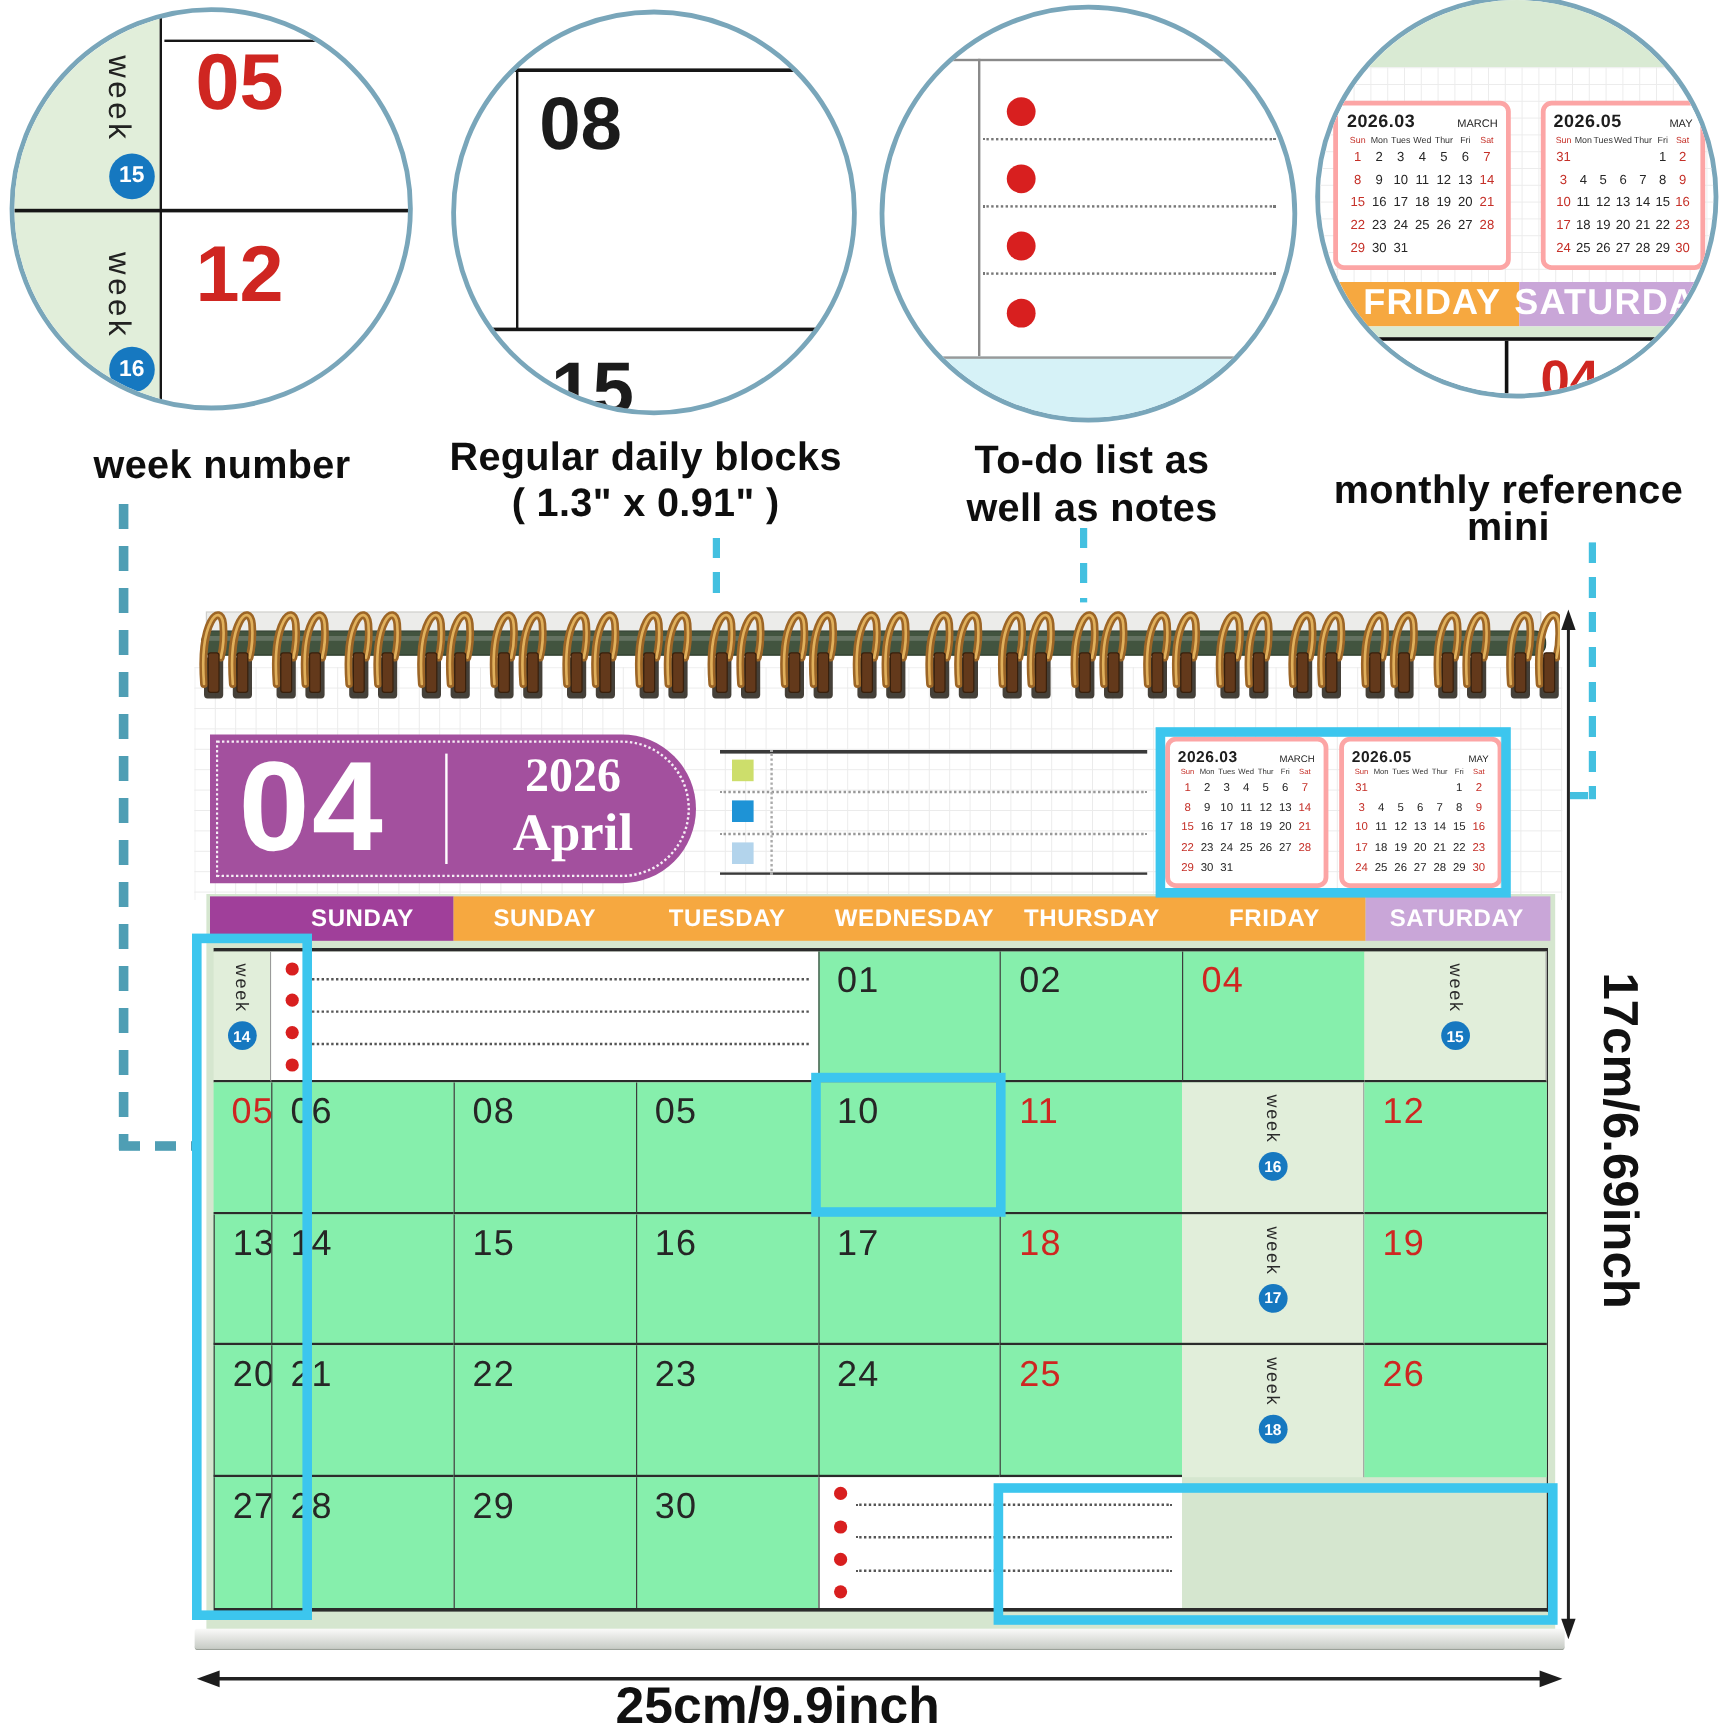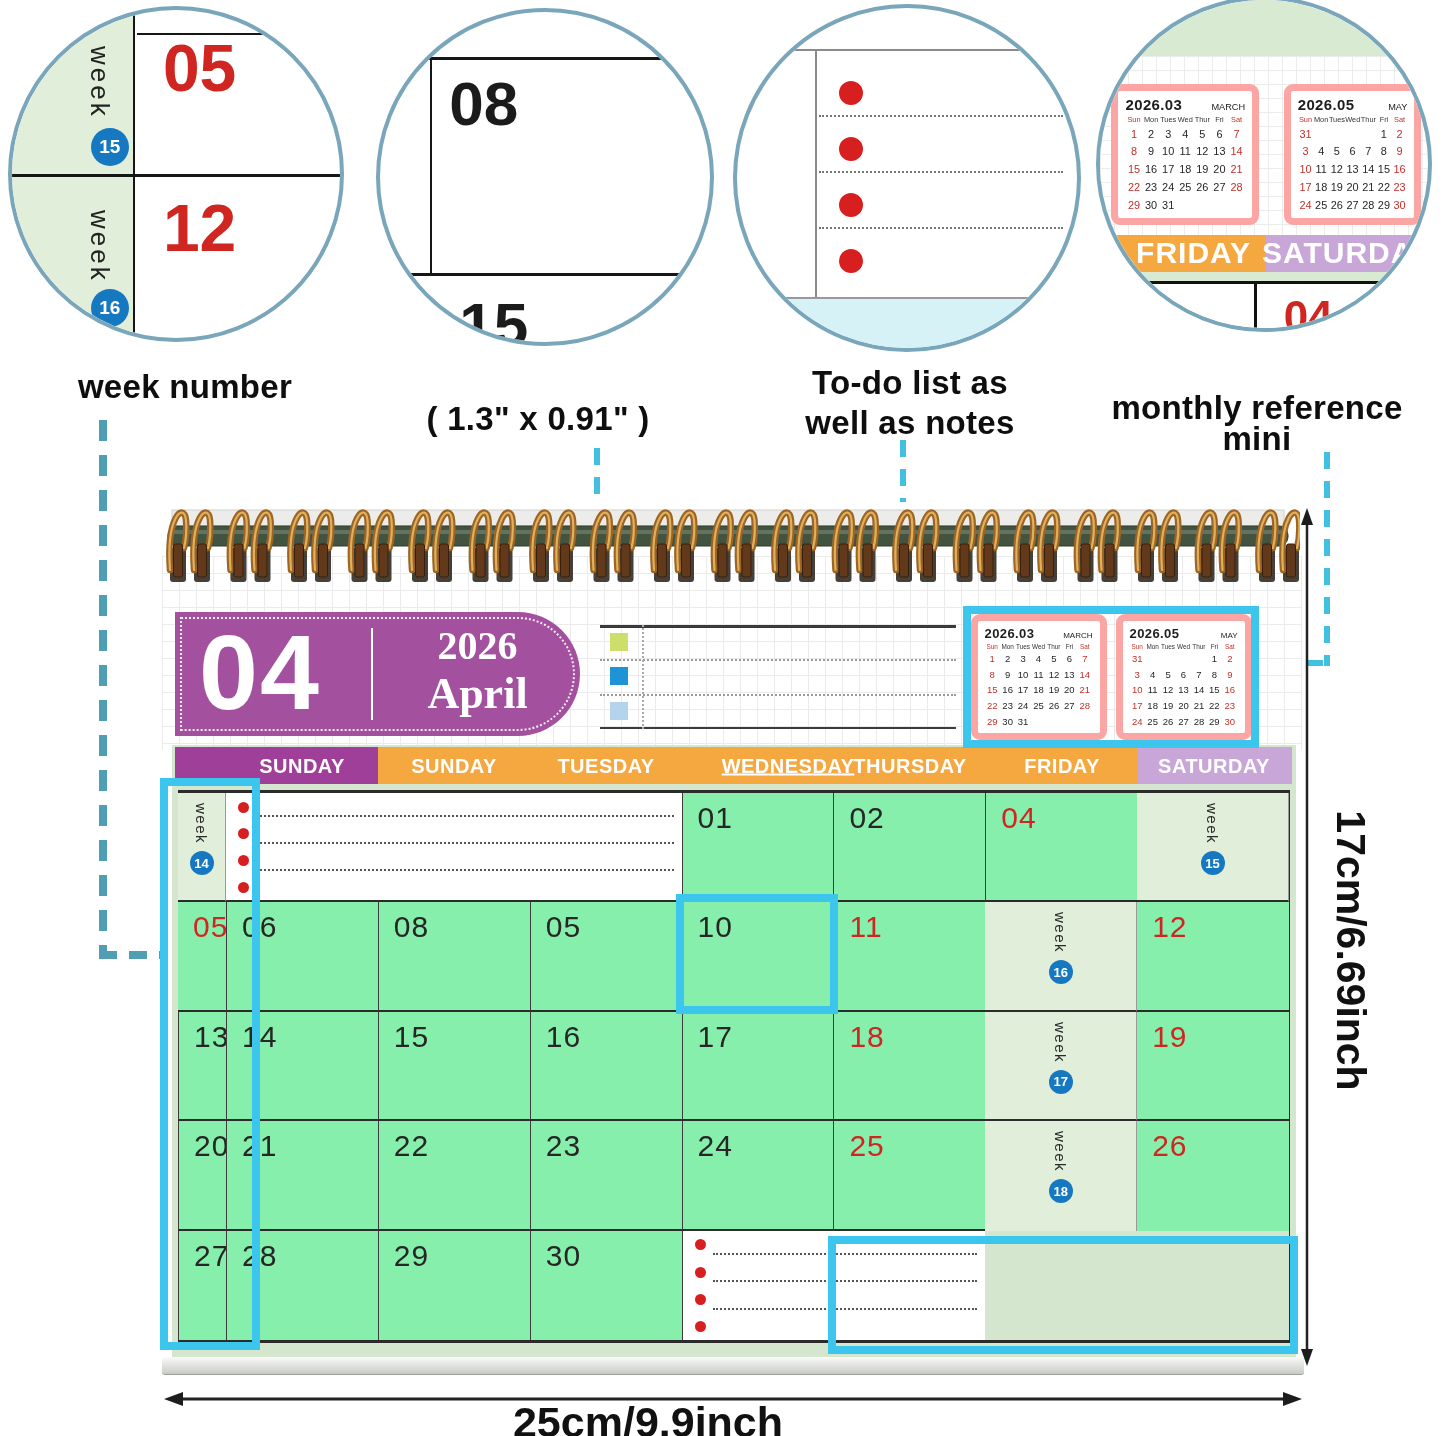--- a/index.html
+++ b/index.html
@@ -65,21 +65,21 @@
 
   
   .todostrip{position:absolute;left:600px;top:625px;width:356px;height:104px;}
   .todostrip .tln{position:absolute;left:0;right:0;height:2.5px;background:#3a3a3a;}
   .todostrip .tdot{position:absolute;left:0;right:0;border-top:2px dotted #999;}
   .todostrip .vdot{position:absolute;left:42px;top:0;bottom:0;border-left:2px dotted #aaa;}
   .sq{position:absolute;left:10px;width:18px;height:18px;}
 
   
   .minirow{position:absolute;left:968px;top:611px;width:286px;height:132px;display:flex;gap:9px;align-items:center;justify-content:center;}
-  .minical{background:#fff;border:7px solid #fca5a5;border-radius:9px;box-sizing:border-box;
+  .minical{background:#fff;border:4px solid #fca5a5;border-radius:9px;box-sizing:border-box;
            display:flex;flex-direction:column;padding:5px 7px 4px;font-size:10px;}
   .minirow .minical{width:136px;height:126px;}
   .b4card{position:absolute;font-size:11.5px;}
   .mc-hdr{display:flex;justify-content:space-between;align-items:baseline;margin-bottom:2px;}
   .mc-code{font-weight:700;font-size:1.3em;color:#1d1d1d;letter-spacing:.4px;}
   .mc-name{font-size:.8em;color:#222;}
   .mc-dow{display:grid;grid-template-columns:repeat(7,1fr);text-align:center;font-size:.64em;color:#333;margin-bottom:1px;}
   .mc-days{flex:1;display:grid;grid-template-columns:repeat(7,1fr);grid-auto-rows:1fr;text-align:center;
            font-size:.95em;color:#262626;align-items:center;}
   .mc-dow .rd,.mc-days .rd{color:#c53028;}
@@ -272,20 +272,21 @@
       <span>SATURDAY</span>
     </div>
     <div class="b4-strip"></div>
     <div class="b4-cells">
       <div class="b4-vline"></div>
       <span class="b4-date">04</span>
     </div>
   </div>
 
   <div class="cl-label" style="left:185px;top:368px;">week number</div>
+  <div class="cl-label" style="left:538px;top:362px;">Regular daily blocks</div>
   <div class="cl-label" style="left:538px;top:400px;">( 1.3" x 0.91" )</div>
   <div class="cl-label" style="left:910px;top:364px;">To-do list as</div>
   <div class="cl-label" style="left:910px;top:404px;">well as notes</div>
   <div class="cl-label" style="left:1257px;top:372px;margin-top:48px;">mini</div>
   <div class="cl-label" style="left:1257px;top:389px;">monthly reference</div>
 
   <div class="vdash dash-dark" style="left:99px;top:420px;width:8px;height:538px;"></div>
   <div class="hdash dash-dark" style="left:99px;top:951px;width:62px;height:8px;"></div>
   <div class="vdash dash-cyan" style="left:594px;top:448px;width:6px;height:496px;"></div>
   <div class="hdash dash-cyan" style="left:594px;top:938px;width:70px;height:6px;"></div>
@@ -582,21 +583,21 @@
       </div>
   </div>
 
   <div class="dayheader" id="dayheader">
       <div class="band" style="left: 0px; width: 203px; background: rgb(160, 63, 154);"></div>
       <div class="band" style="left: 203px; width: 760px; background: rgb(246, 168, 64);"></div>
       <div class="band" style="left: 963px; width: 154px; background: rgb(201, 166, 216);"></div>
       <span class="daylbl" style="left: 127px;">SUNDAY</span>
       <span class="daylbl" style="left: 279px;">SUNDAY</span>
       <span class="daylbl" style="left: 431px;">TUESDAY</span>
-      <span class="daylbl" style="left: 613px; text-decoration: underline;">WEDNESDAY</span>
+      <span class="daylbl" style="left: 587px;">WEDNESDAY</span>
       <span class="daylbl" style="left: 735px;">THURSDAY</span>
       <span class="daylbl" style="left: 887px;">FRIDAY</span>
       <span class="daylbl" style="left: 1039px;">SATURDAY</span>
     </div>
 
   <div class="calgrid" id="calgrid">
       <div class="wkcell">
         <span class="wktxt">week</span>
         <span class="wkbadge">14</span>
       </div>

